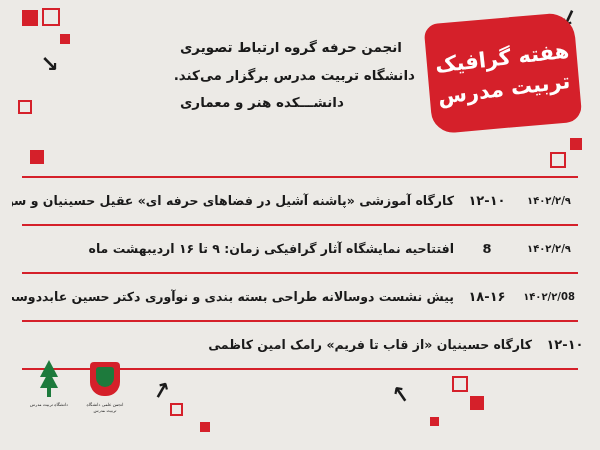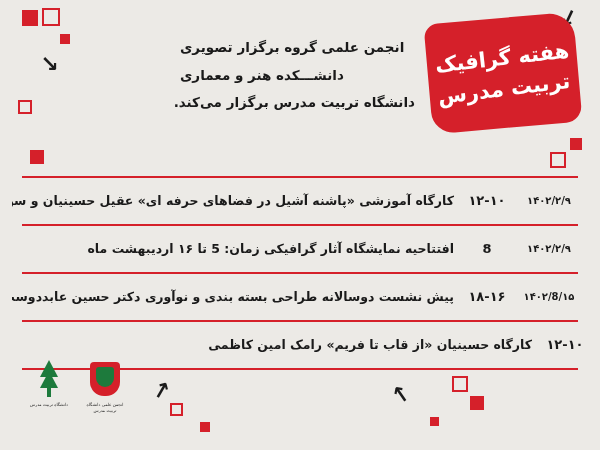--- a/index.html
+++ b/index.html
@@ -127,23 +127,23 @@
   <div class="sq" style="left:430px;bottom:24px;width:9px;height:9px;"></div>
   <div class="sq" style="left:200px;bottom:18px;width:10px;height:10px;"></div>
   <div class="sq-outline" style="left:170px;bottom:34px;width:9px;height:9px;"></div>
 
   <div class="arrow" style="left:40px;top:52px;font-size:22px;transform:rotate(135deg);">↑</div>
   <div class="arrow" style="left:560px;top:6px;font-size:22px;transform:rotate(205deg);">↑</div>
   <div class="arrow" style="left:152px;bottom:48px;font-size:22px;transform:rotate(30deg);">↑</div>
   <div class="arrow" style="left:392px;bottom:44px;font-size:22px;transform:rotate(-35deg);">↑</div>
 
   <div class="headline">
-    <div>انجمن علمی گروه برگزار تصویری</div>
+    <div>انجمن حرفه گروه ارتباط تصویری</div>
+    <div>دانشگاه تربیت مدرس برگزار می‌کند.</div>
     <div>دانشـــکده هنر و معماری</div>
-    <div>دانشگاه تربیت مدرس برگزار می‌کند.</div>
   </div>
 
   <div class="badge">
     <div class="blob"></div>
     <div class="badge-txt">
       <div class="l1">هفته گرافیک</div>
       <div class="l2">تربیت مدرس</div>
     </div>
   </div>
 
@@ -153,26 +153,26 @@
     <div class="srow">
       <div class="c-date">۱۴۰۲/۲/۹</div>
       <div class="c-time">۱۲-۱۰</div>
       <div class="c-desc">کارگاه آموزشی «پاشنه آشیل در فضاهای حرفه ای»   عقیل حسینیان و سوگل ثناگو</div>
     </div>
 
     <div class="divider" style="top:48px;"></div>
     <div class="srow">
       <div class="c-date">۱۴۰۲/۲/۹</div>
       <div class="c-time">8</div>
-      <div class="c-desc">افتتاحیه نمایشگاه آثار گرافیکی   زمان: 5 تا ۱۶ اردیبهشت ماه</div>
+      <div class="c-desc">افتتاحیه نمایشگاه آثار گرافیکی   زمان: ۹ تا ۱۶ اردیبهشت ماه</div>
     </div>
 
     <div class="divider" style="top:96px;"></div>
     <div class="srow">
-      <div class="c-date">۱۴۰۲/8/۱۵</div>
+      <div class="c-date">۱۴۰۲/۲/08</div>
       <div class="c-time">۱۸-۱۶</div>
       <div class="c-desc">پیش نشست دوسالانه طراحی بسته بندی و نوآوری   دکتر حسین عابددوست و دکتر محمد زریایی</div>
     </div>
 
     <div class="divider" style="top:144px;"></div>
     <div class="srow">
       <div class="c-time">۱۲-۱۰</div>
       <div class="c-desc">کارگاه حسینیان «از قاب تا فریم»   رامک امین کاظمی</div>
     </div>
     <div class="divider" style="top:192px;"></div>

